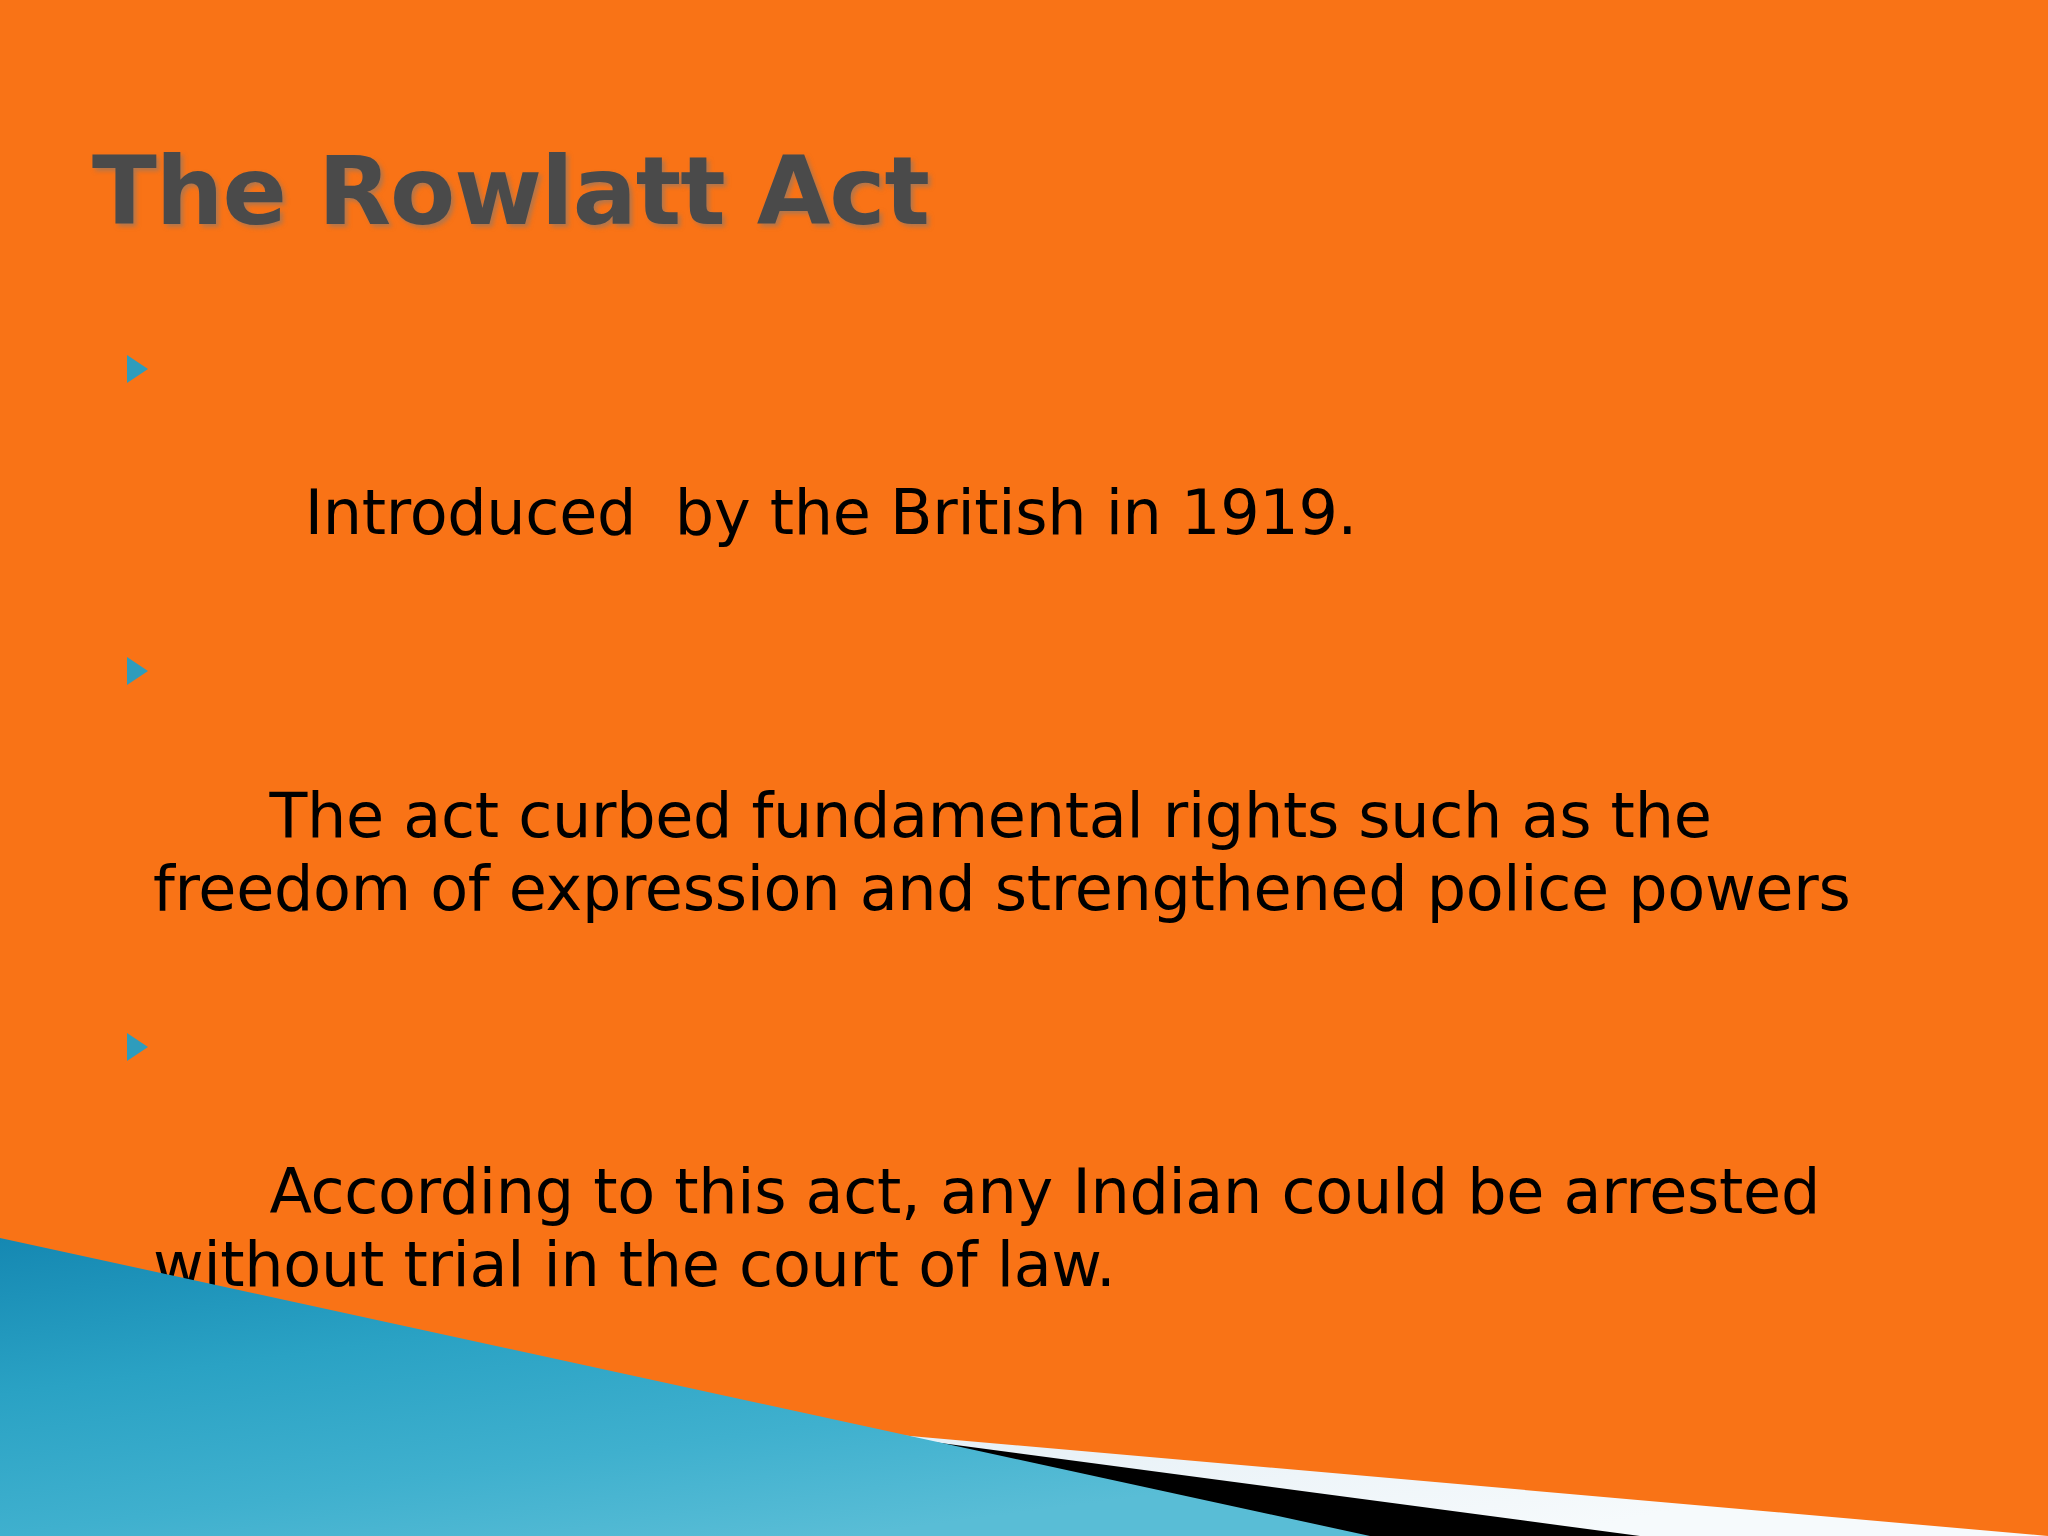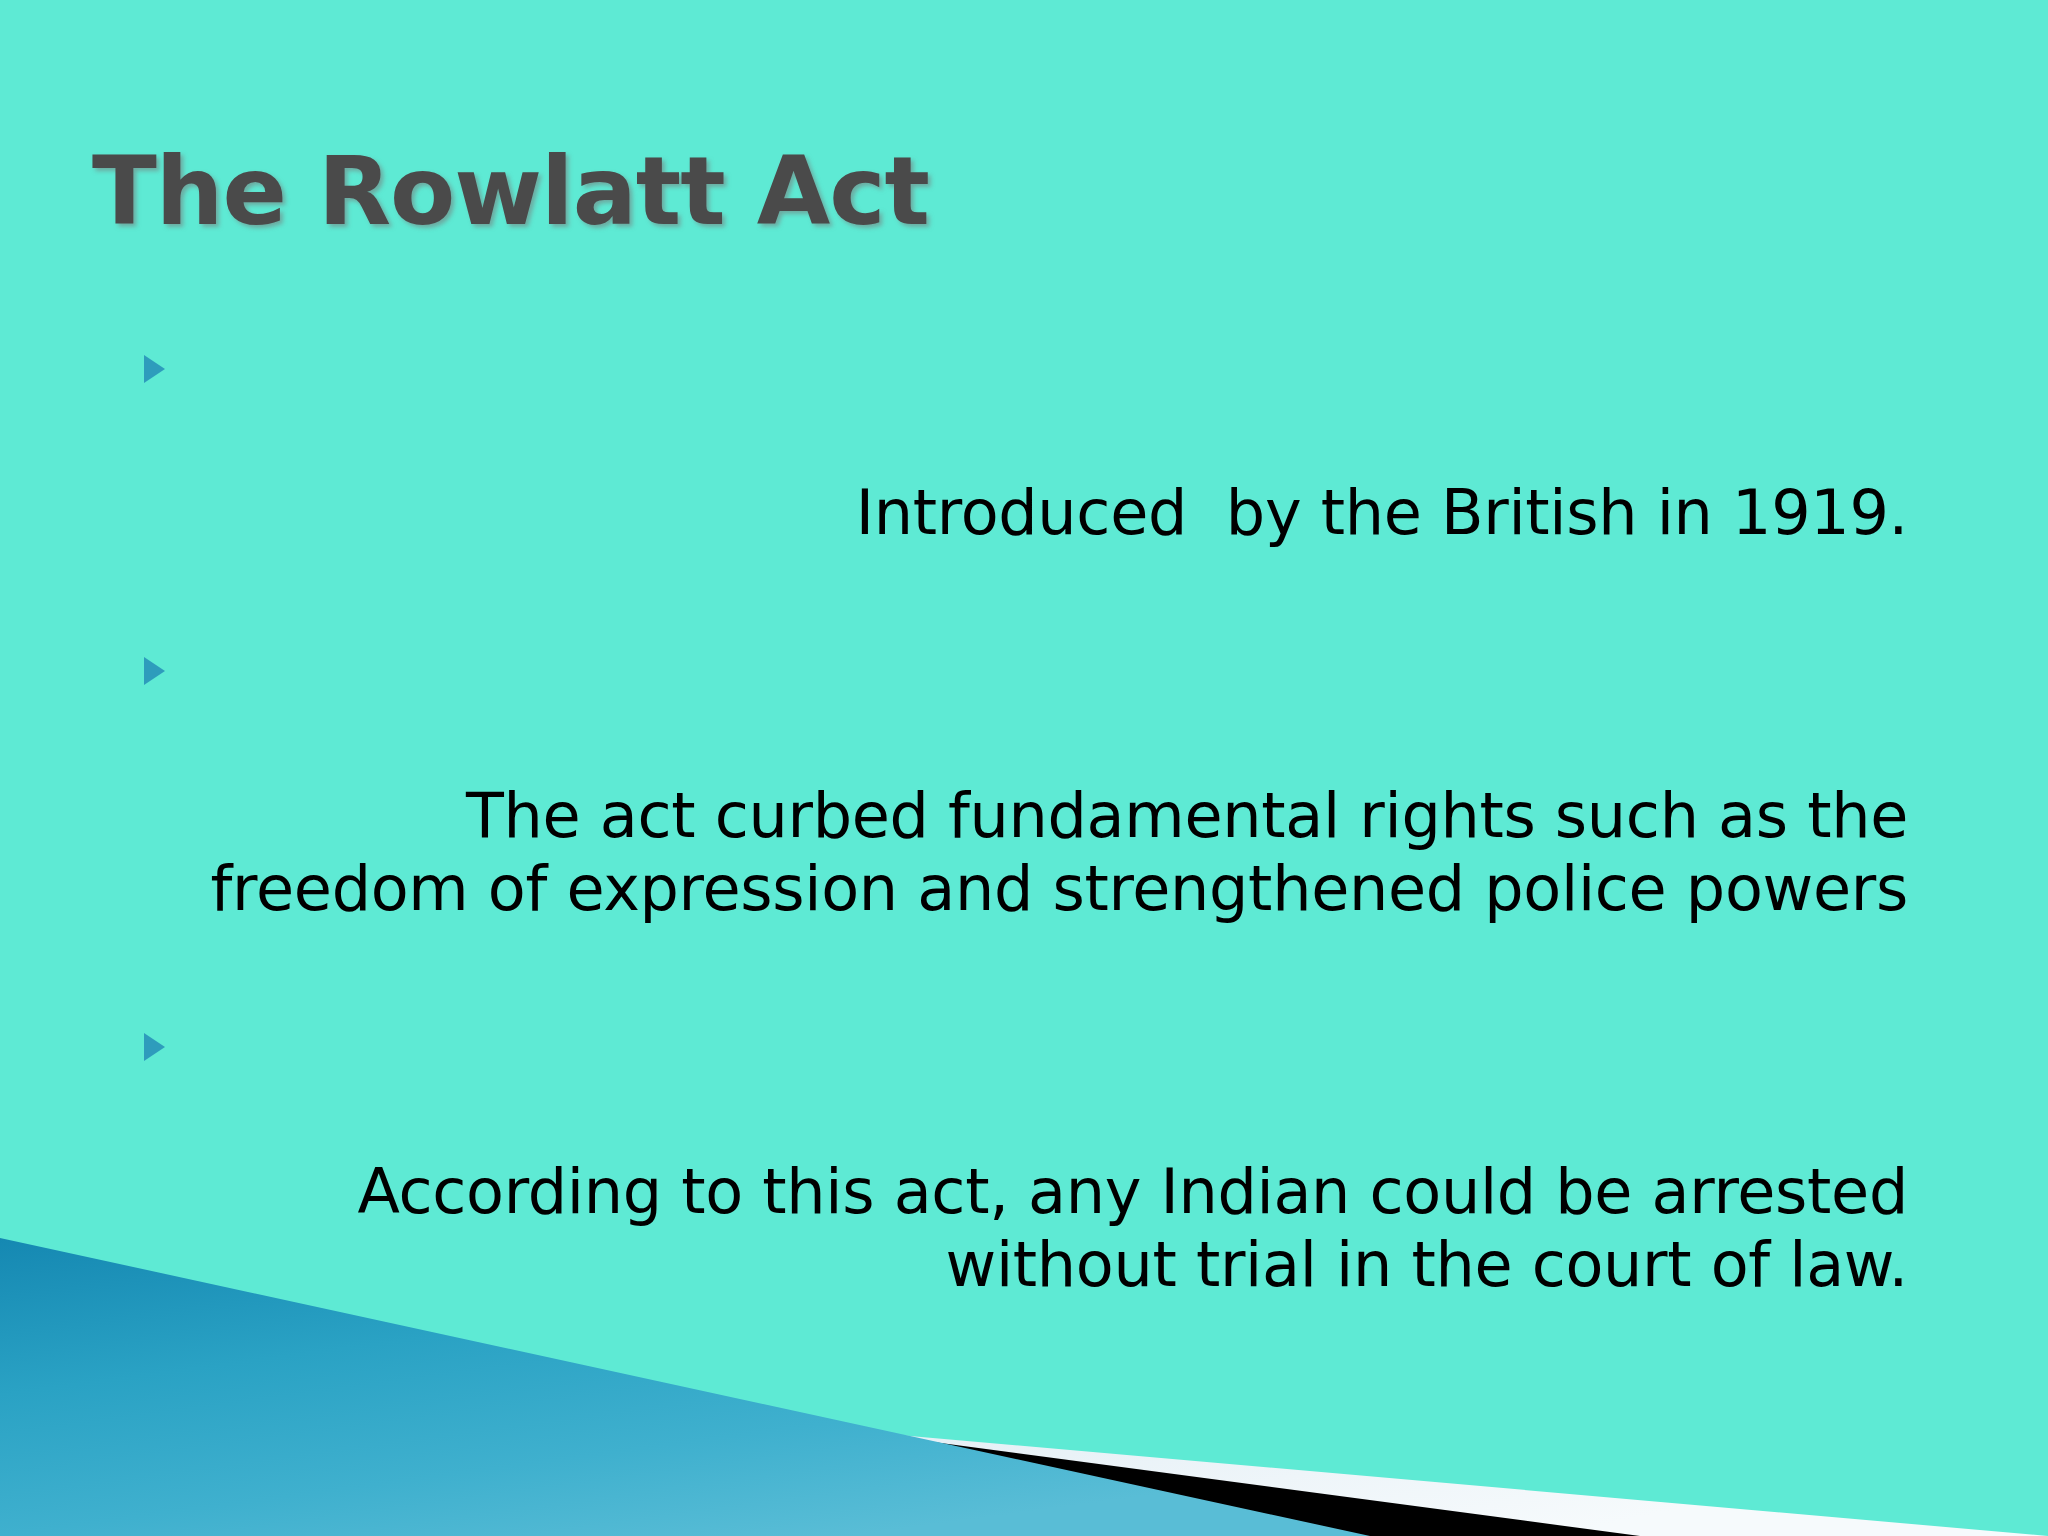--- a/index.html
+++ b/index.html
@@ -4,21 +4,21 @@
 <style>
   html, body {
     margin: 0;
     padding: 0;
     background: #ffffff;
   }
   #slide {
     position: relative;
     width: 2048px;
     height: 1536px;
-    background: #5eead4;
+    background: #f97316;
     overflow: hidden;
     font-family: "DejaVu Sans", sans-serif;
     text-decoration: underline;
   }
 
   
   #slide-title {
     position: absolute;
     left: 92px;
     top: 74px;
@@ -29,27 +29,26 @@
     letter-spacing: -1px;
     line-height: 1.12;
     color: #4a4a4a;
     text-shadow: 3px 3px 4px rgba(120,120,120,0.55);
     white-space: nowrap;
   }
 
   
   #body-list {
     position: absolute;
-    left: 108px;
+    left: 91px;
     top: 330px;
     width: 1800px;
     margin: 0;
     padding: 0;
     list-style: none;
-    text-align: right;
   }
   .bullet-row {
     position: relative;
     display: block;
     padding-left: 62px;
     margin-bottom: 10px;
     color: #000000;
     font-family: "DejaVu Sans", sans-serif;
     font-size: 62px;
     font-weight: 400;

